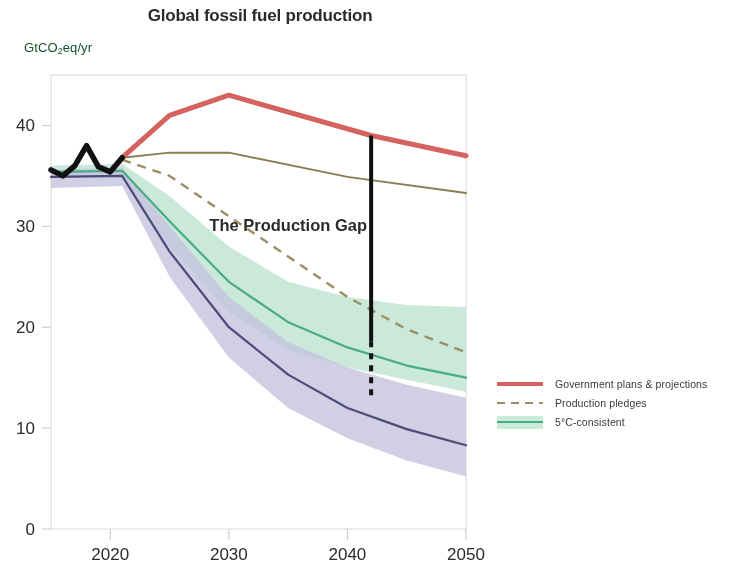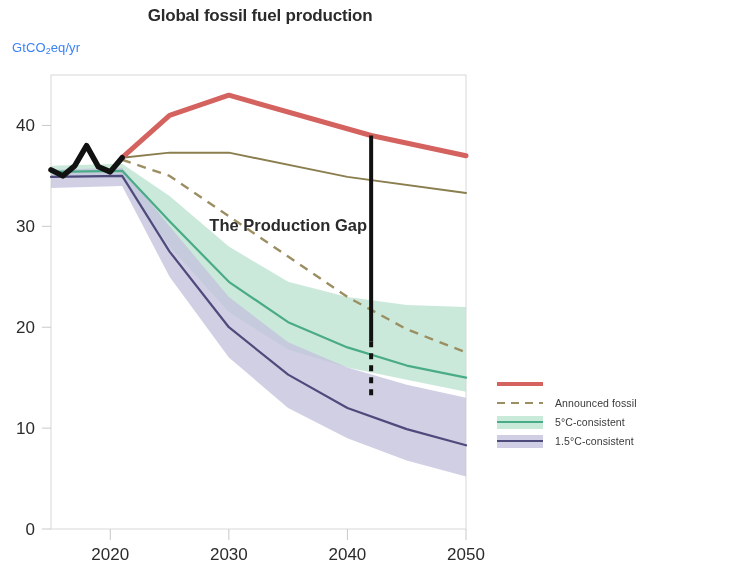--- a/index.html
+++ b/index.html
@@ -26,24 +26,24 @@
     top: 6px;
     width: 520px;
     text-align: center;
     font-size: 17px;
     font-weight: bold;
     letter-spacing: -0.2px;
     color: #2b2b2b;
   }
   .y-axis-label {
     position: absolute;
-    left: 12px;
+    left: 24px;
     top: 40px;
     font-size: 13px;
-    color: #3b82f6;
+    color: #14532d;
     letter-spacing: 0.1px;
   }
   .y-axis-label sub {
     font-size: 9px;
     vertical-align: baseline;
     position: relative;
     top: 2px;
   }
   svg.plot {
     position: absolute;
@@ -133,36 +133,30 @@
       <line x1="371.14285714285717" y1="135.5333333333333" x2="371.14285714285717" y2="341.34666666666664" stroke="#111111" stroke-width="4"></line>
       <line x1="371.14285714285717" y1="341.34666666666664" x2="371.14285714285717" y2="398.85333333333335" stroke="#111111" stroke-width="4" stroke-dasharray="6 6"></line>
       <text x="288.1428571428571" y="231.3777777777778" text-anchor="middle" class="annot-text">The Production Gap</text>
     </svg>
 
   <div class="legend">
     <div class="legend-row">
       <span class="legend-swatch">
           <div style="position:absolute;left:0;top:6px;width:46px;height:4.5px;background:#d4625f;"></div>
         </span>
+      <span class="legend-label">Government plans &amp; projections</span>
     </div>
     <div class="legend-row">
       <span class="legend-swatch">
           <div style="position:absolute;left:0;top:7px;width:46px;height:2.6px;background:repeating-linear-gradient(to right,#9b8e63 0 8px, transparent 8px 14px);"></div>
         </span>
-      <span class="legend-label">Announced fossil</span>
+      <span class="legend-label">Production pledges</span>
     </div>
     <div class="legend-row">
       <span class="legend-swatch">
           <div style="position:absolute;left:0;top:2px;width:46px;height:13px;background:#bce3d0;opacity:0.8;"></div>
           <div style="position:absolute;left:0;top:7px;width:46px;height:2.4px;background:#4aab88;"></div>
         </span>
       <span class="legend-label">5°C-consistent</span>
     </div>
-    <div class="legend-row">
-      <span class="legend-swatch">
-          <div style="position:absolute;left:0;top:2px;width:46px;height:13px;background:#c3c2dd;opacity:0.8;"></div>
-          <div style="position:absolute;left:0;top:7px;width:46px;height:2.4px;background:#4f4a7c;"></div>
-        </span>
-      <span class="legend-label">1.5°C-consistent</span>
-    </div>
   </div>
 
 </div>
 
 </body></html>

